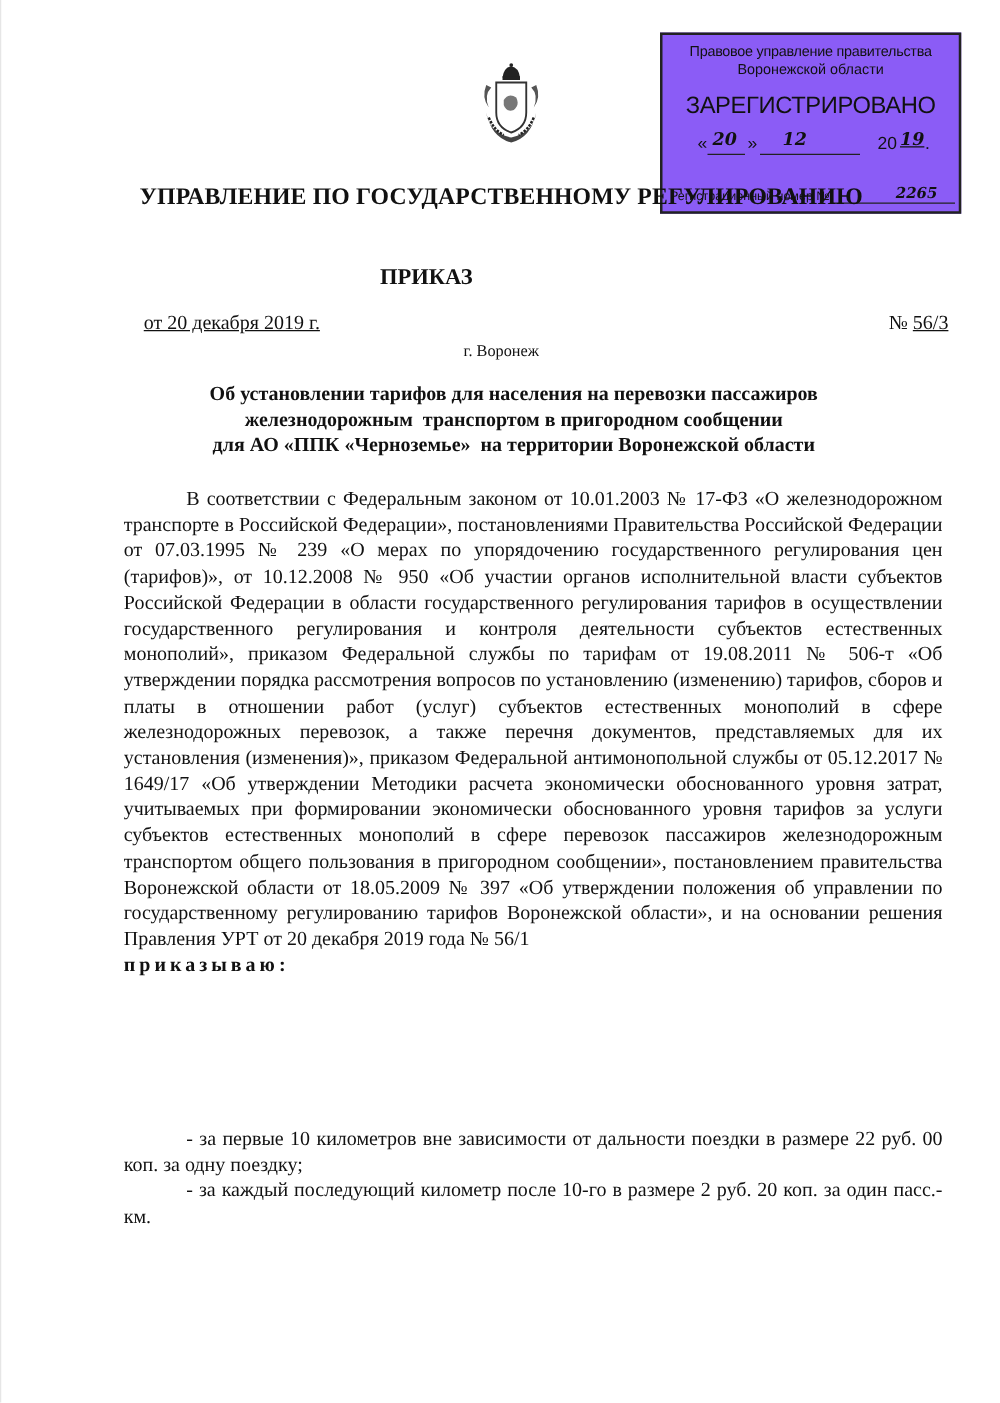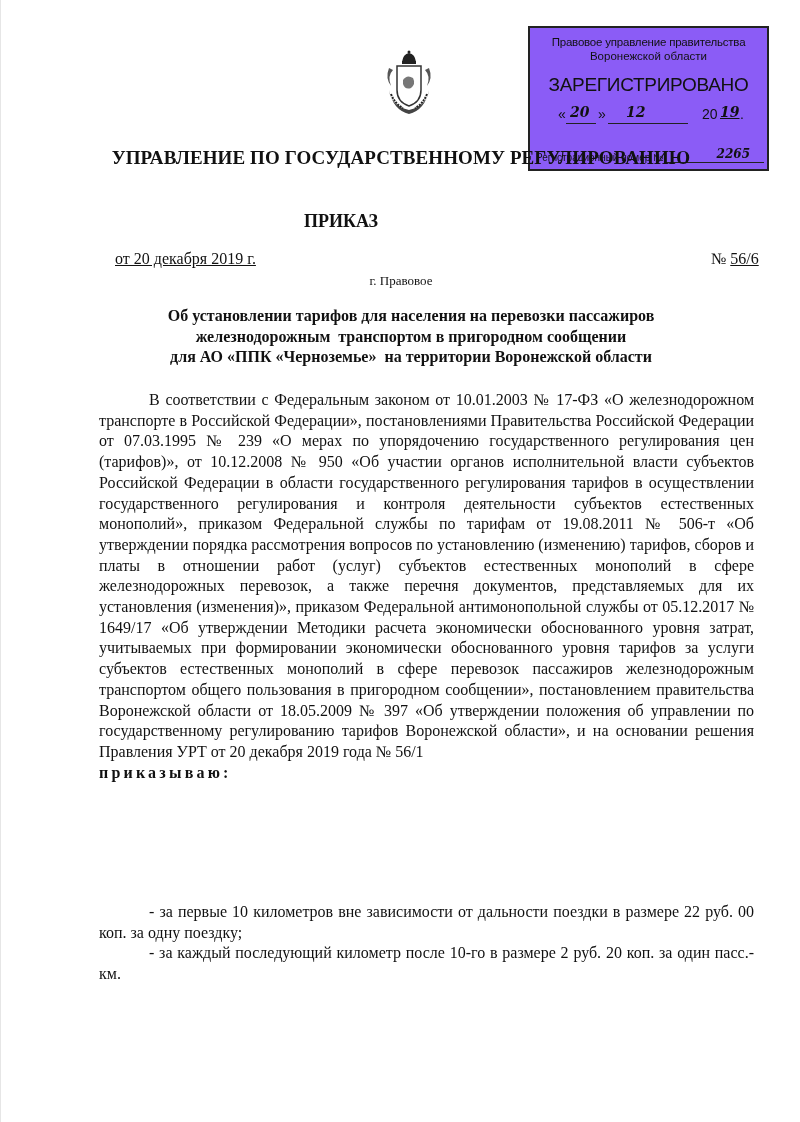--- a/index.html
+++ b/index.html
@@ -105,23 +105,23 @@
       <span class="u"></span>
       <span class="hw">2265</span>
     </div>
   </div>
 
   <div class="org l1">УПРАВЛЕНИЕ ПО ГОСУДАРСТВЕННОМУ РЕГУЛИРОВАНИЮ</div>
   <div class="title">ПРИКАЗ</div>
 
   <div class="date">от 20 декабря 2019 г.</div>
   <div class="num">
-    <span>№ </span><span class="n">56/6</span>
+    <span>№ </span><span class="n">56/3</span>
   </div>
-  <div class="city">г. Правовое</div>
+  <div class="city">г. Воронеж</div>
 
   <div class="subject">
     <div>Об установлении тарифов для населения на перевозки пассажиров</div>
     <div style="white-space:pre;">железнодорожным  транспортом в пригородном сообщении</div>
     <div style="white-space:pre;">для АО «ППК «Черноземье»  на территории Воронежской области</div>
   </div>
 
   <div class="body preamble">
     <p>В соответствии с Федеральным законом от 10.01.2003 № 17-ФЗ «О железнодорожном транспорте в Российской Федерации», постановлениями Правительства Российской Федерации от 07.03.1995 № 239 «О мерах по упорядочению государственного регулирования цен (тарифов)», от 10.12.2008 № 950 «Об участии органов исполнительной власти субъектов Российской Федерации в области государственного регулирования тарифов в осуществлении государственного регулирования и контроля деятельности субъектов естественных монополий», приказом Федеральной службы по тарифам от 19.08.2011 № 506-т «Об утверждении порядка рассмотрения вопросов по установлению (изменению) тарифов, сборов и платы в отношении работ (услуг) субъектов естественных монополий в сфере железнодорожных перевозок, а также перечня документов, представляемых для их установления (изменения)», приказом Федеральной антимонопольной службы от 05.12.2017 № 1649/17 «Об утверждении Методики расчета экономически обоснованного уровня затрат, учитываемых при формировании экономически обоснованного уровня тарифов за услуги субъектов естественных монополий в сфере перевозок пассажиров железнодорожным транспортом общего пользования в пригородном сообщении», постановлением правительства Воронежской области от 18.05.2009 № 397 «Об утверждении положения об управлении по государственному регулированию тарифов Воронежской области», и на основании решения Правления УРТ от  20 декабря 2019 года  № 56/1</p>
     <div class="order-word">приказываю:</div>

